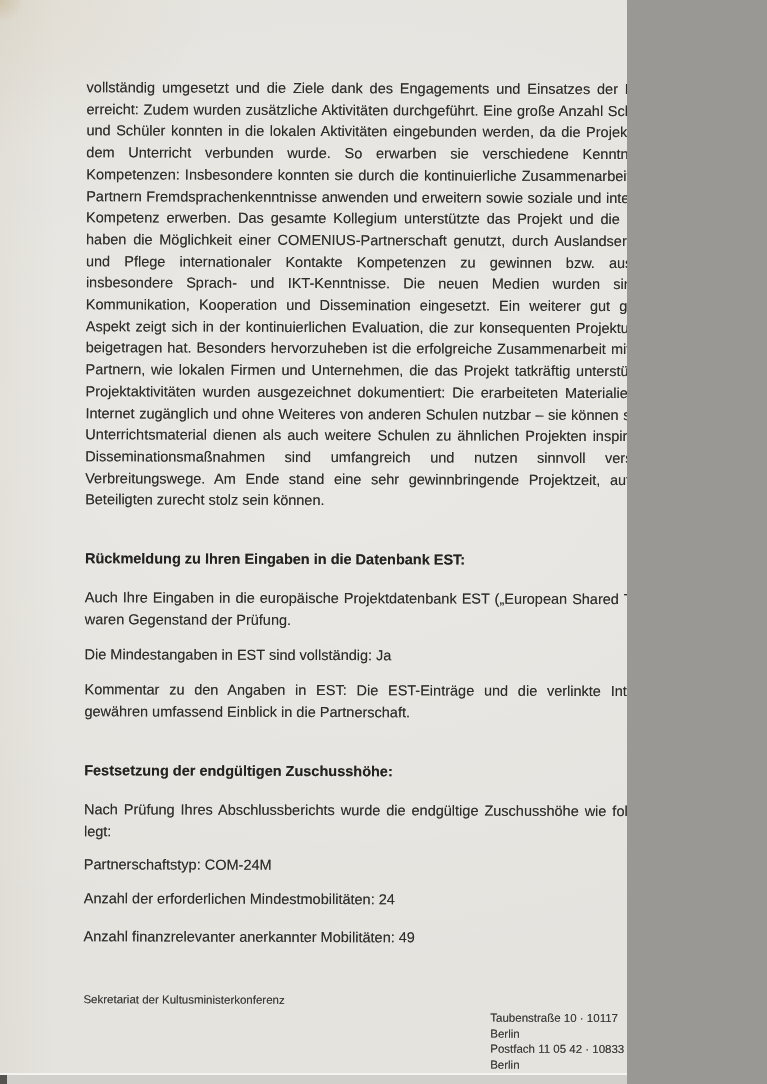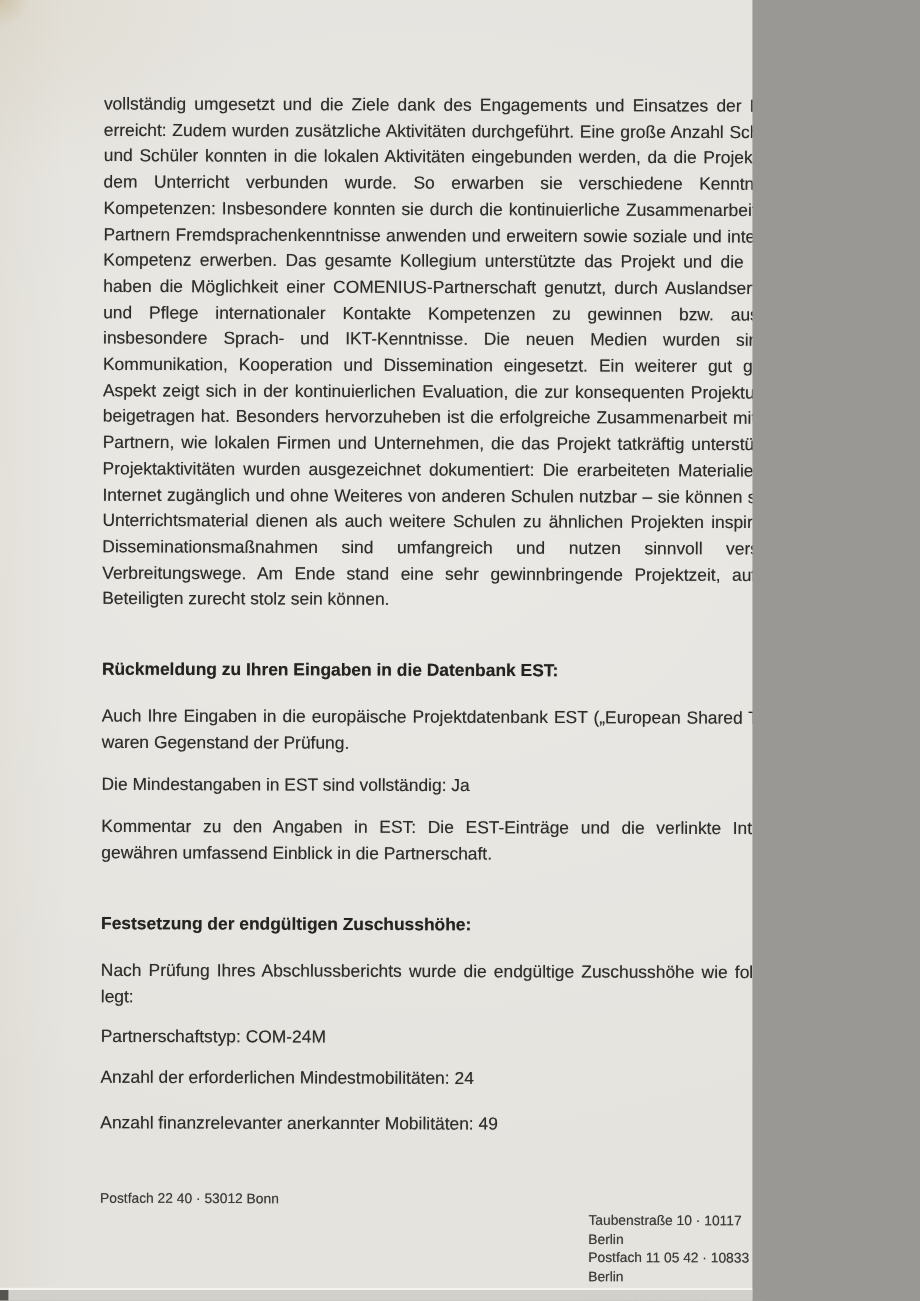--- a/index.html
+++ b/index.html
@@ -121,21 +121,21 @@
     <div class="para justified p-est3 txt">Kommentar zu den Angaben in EST: Die EST-Einträge und die verlinkte Internetseite gewähren umfassend Einblick in die Partnerschaft.</div>
 
     <div class="section-heading h-z txt">Festsetzung der endgültigen Zuschusshöhe:</div>
     <div class="para prewrap p-z1 txt">Nach Prüfung Ihres Abschlussberichts wurde die endgültige Zuschusshöhe wie folgt festge-
 legt:</div>
     <div class="para p-z2 txt">Partnerschaftstyp: COM-24M</div>
     <div class="para p-z3 txt">Anzahl der erforderlichen Mindestmobilitäten: 24</div>
     <div class="para p-z4 txt">Anzahl finanzrelevanter anerkannter Mobilitäten: 49</div>
 
     <div class="footer-block footer-left">
-      <div class="txt">Postfach 22 40 · 53012 Bonn</div>
+      <div class="txt">Sekretariat der Kultusministerkonferenz</div>
     </div>
 
     <div class="footer-block footer-right">
       <div class="txt">Taubenstraße 10 · 10117 Berlin</div>
       <div class="txt">Postfach 11 05 42 · 10833 Berlin</div>
       <div class="txt">Tel.: 020 25418-499</div>
     </div>
 
   </div>
 

